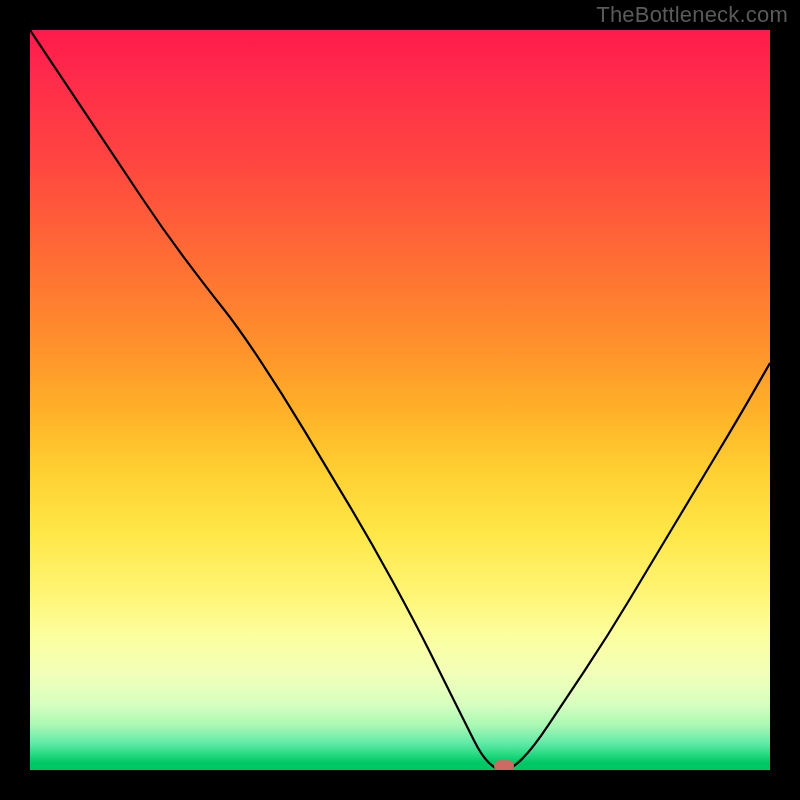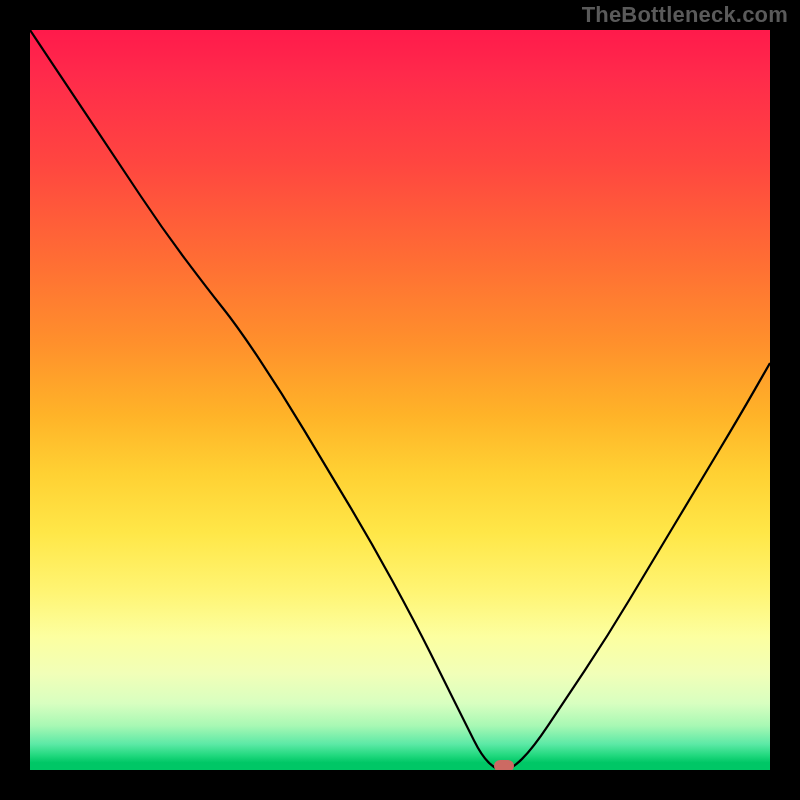--- a/index.html
+++ b/index.html
@@ -17,21 +17,21 @@
     height: 800px;
     background: #000;
   }
   .watermark {
     position: absolute;
     top: 2px;
     right: 12px;
     color: #5a5a5a;
     font-size: 22px;
     letter-spacing: 0.2px;
-    font-weight: 700;
+    font-weight: 400;
     z-index: 5;
   }
   .plot {
     position: absolute;
     left: 30px;
     top: 30px;
     width: 740px;
     height: 740px;
     overflow: hidden;
   }

